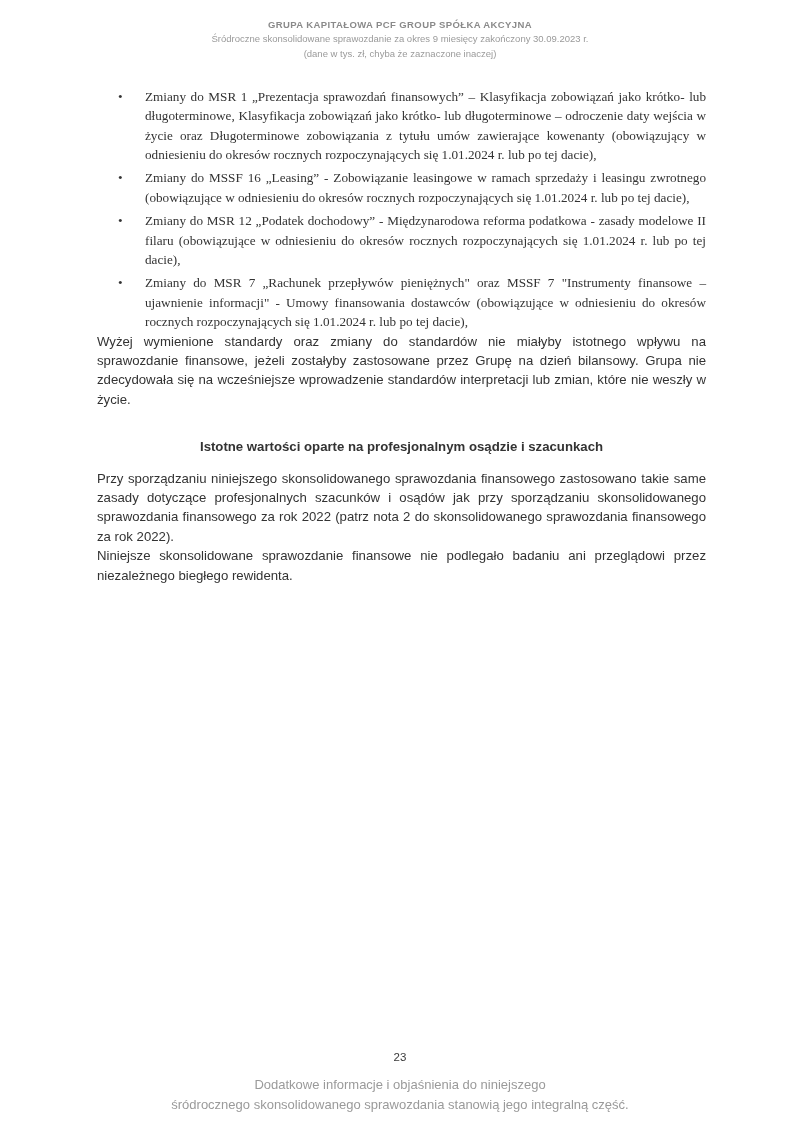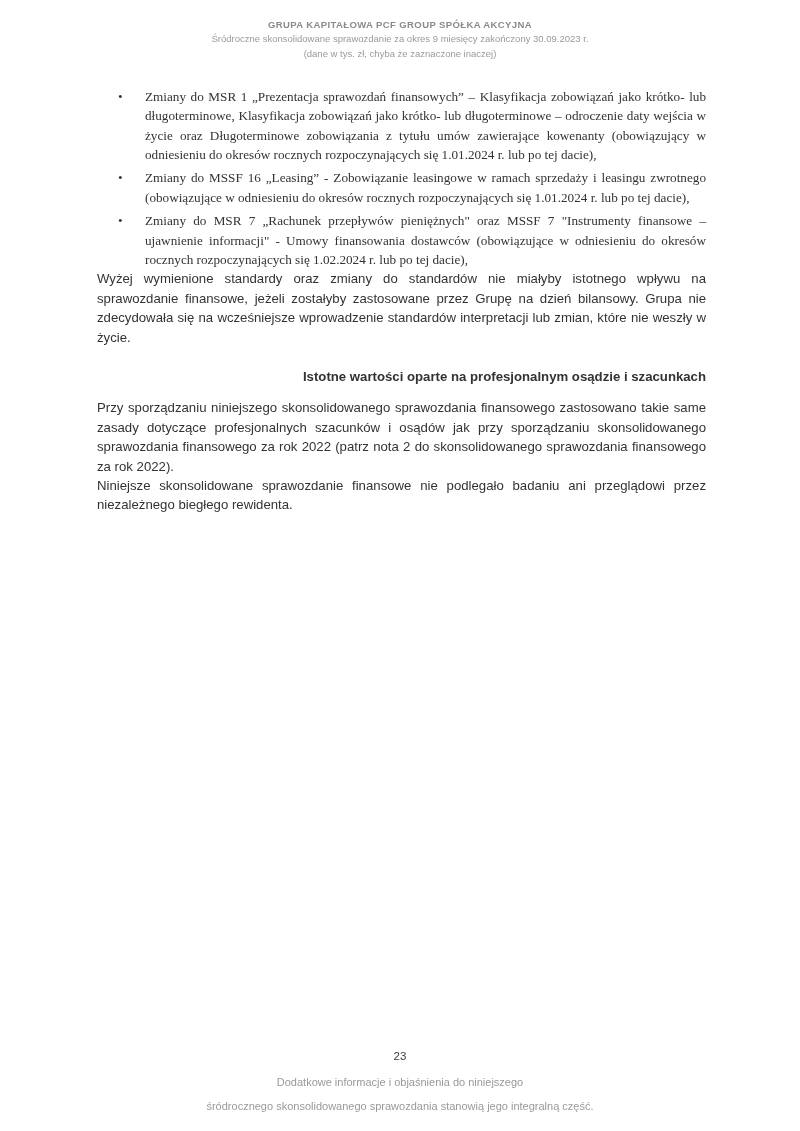--- a/index.html
+++ b/index.html
@@ -48,61 +48,61 @@
     content: "\2022";
     position: absolute;
     left: 21px;
     top: 0;
     color: #333333;
   }
   .para { }
   .heading {
     font-weight: bold;
     font-size: 13.2px;
-    margin-top: 20px;
+    margin-top: 28px;
     margin-bottom: 12px;
-    text-align: right;
+    text-align: center;
   }
   .footer {
     position: absolute;
     left: 0;
     right: 0;
     bottom: 16px;
     text-align: center;
   }
   .page-number {
     font-size: 11.5px;
     color: #3a3a3a;
     margin-bottom: 12px;
   }
   .footer-note {
-    font-size: 11px;
+    font-size: 13px;
     color: #9a9a9a;
     line-height: 1.55;
-    margin-top: 7px;
   }
 </style>
 </head>
 <body>
 
 <div class="page">
 
   <div class="header">
     <div class="h1">GRUPA KAPITAŁOWA PCF GROUP SPÓŁKA AKCYJNA</div>
     <div class="h2">Śródroczne skonsolidowane sprawozdanie za okres 9 miesięcy zakończony 30.09.2023 r.</div>
     <div class="h2">(dane w tys. zł, chyba że zaznaczone inaczej)</div>
   </div>
 
   <div class="content">
 
 
     <ul class="bullets">
       <li>Zmiany do MSR 1 „Prezentacja sprawozdań finansowych” – Klasyfikacja zobowiązań jako krótko- lub długoterminowe, Klasyfikacja zobowiązań jako krótko- lub długoterminowe – odroczenie daty wejścia w życie oraz Długoterminowe zobowiązania z tytułu umów zawierające kowenanty (obowiązujący w odniesieniu do okresów rocznych rozpoczynających się 1.01.2024 r. lub po tej dacie),</li>
       <li>Zmiany do MSSF 16 „Leasing” - Zobowiązanie leasingowe w ramach sprzedaży i leasingu zwrotnego (obowiązujące w odniesieniu do okresów rocznych rozpoczynających się 1.01.2024 r. lub po tej dacie),</li>
-      <li>Zmiany do MSR 7 „Rachunek przepływów pieniężnych" oraz MSSF 7 "Instrumenty finansowe – ujawnienie informacji" - Umowy finansowania dostawców (obowiązujące w odniesieniu do okresów rocznych rozpoczynających się 1.02.2024 r. lub po tej dacie),</li>
+      <li>Zmiany do MSR 12 „Podatek dochodowy” - Międzynarodowa reforma podatkowa - zasady modelowe II filaru (obowiązujące w odniesieniu do okresów rocznych rozpoczynających się 1.01.2024 r. lub po tej dacie),</li>
+      <li>Zmiany do MSR 7 „Rachunek przepływów pieniężnych" oraz MSSF 7 "Instrumenty finansowe – ujawnienie informacji" - Umowy finansowania dostawców (obowiązujące w odniesieniu do okresów rocznych rozpoczynających się 1.01.2024 r. lub po tej dacie),</li>
     </ul>
 
     <p class="para">Wyżej wymienione standardy oraz zmiany do standardów nie miałyby istotnego wpływu na sprawozdanie finansowe, jeżeli zostałyby zastosowane przez Grupę na dzień bilansowy. Grupa nie zdecydowała się na wcześniejsze wprowadzenie standardów interpretacji lub zmian, które nie weszły w życie.</p>
 
     <h3 class="heading">Istotne wartości oparte na profesjonalnym osądzie i szacunkach</h3>
 
     <p class="para">Przy sporządzaniu niniejszego skonsolidowanego sprawozdania finansowego zastosowano takie same zasady dotyczące profesjonalnych szacunków i osądów jak przy sporządzaniu skonsolidowanego sprawozdania finansowego za rok 2022 (patrz nota 2 do skonsolidowanego sprawozdania finansowego za rok 2022).</p>
 
 
     <p class="para">Niniejsze skonsolidowane sprawozdanie finansowe nie podlegało badaniu ani przeglądowi przez niezależnego biegłego rewidenta.</p>

